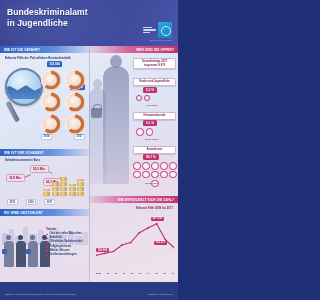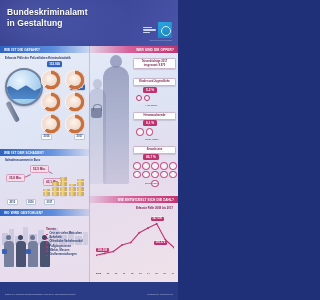--- a/index.html
+++ b/index.html
@@ -335,21 +335,21 @@
   }
 </style>
 </head>
 <body>
 
 <div id="poster">
 
   <div class="header">
     <div class="title">
       <div>Bundeskriminalamt</div>
-      <div>in Gestaltung</div>
+      <div>in Jugendliche</div>
     </div>
     <div class="logo-wrap">
       <div class="logo-bars">
           <i></i>
           <i></i>
           <i></i>
         </div>
       <div class="logo-mark"></div>
     </div>
     <div class="logo-cap">Bundeskriminalamt</div>

